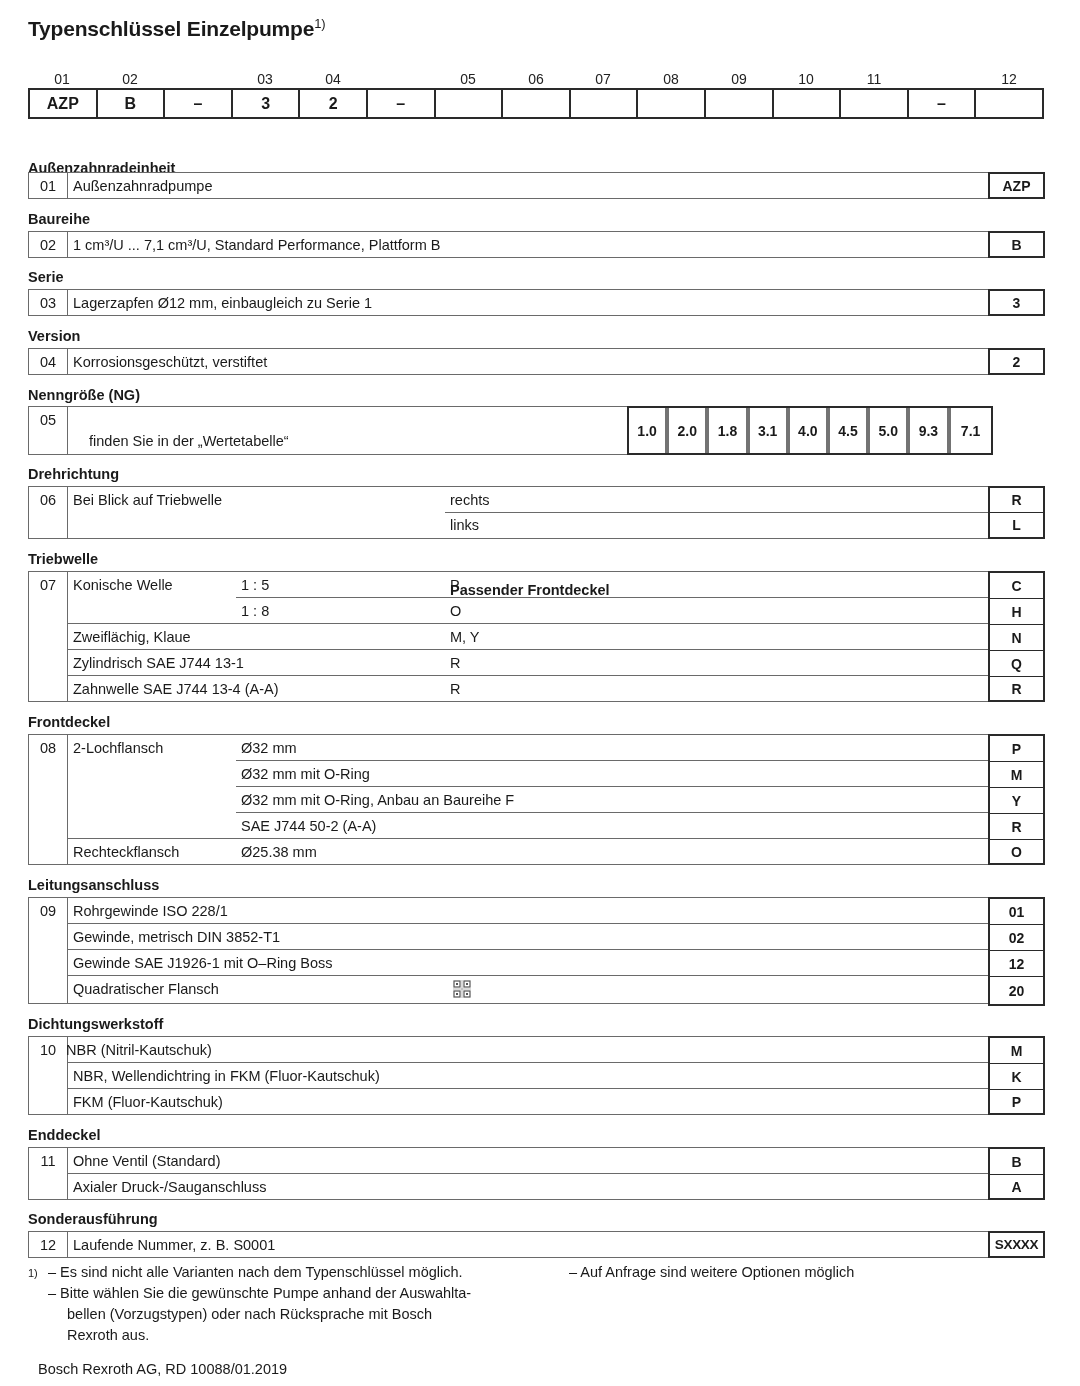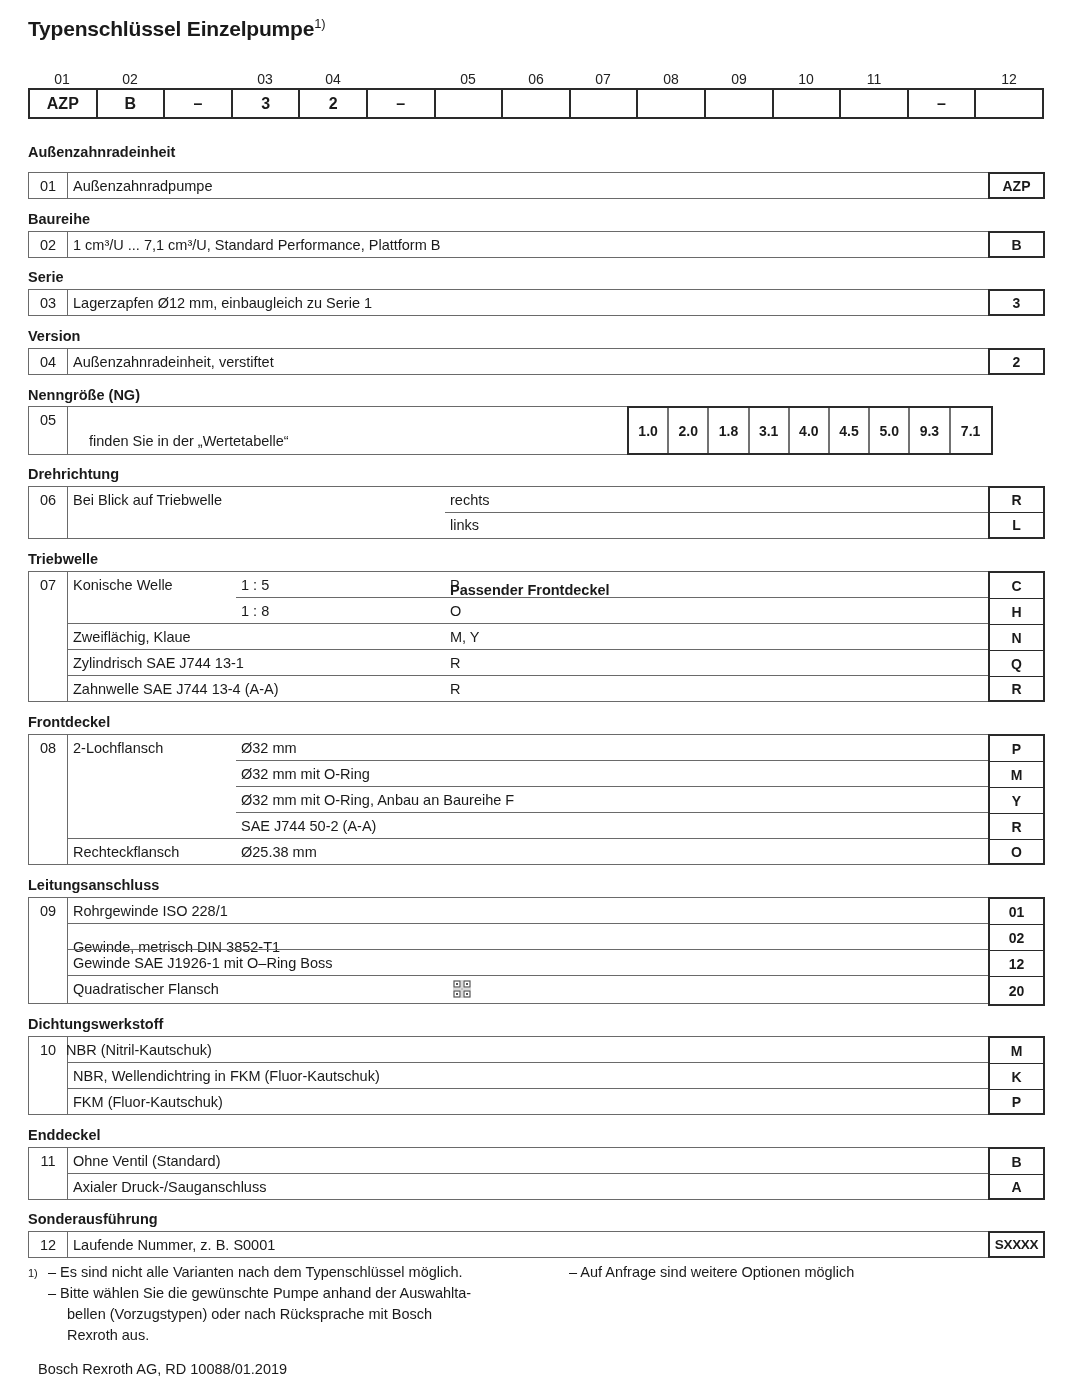--- a/index.html
+++ b/index.html
@@ -21,21 +21,21 @@
   .row-box { position: absolute; left: 28px; width: 962px; border: 1.5px solid #6a6a6a; }
   .code-box { position: absolute; left: 988px; width: 57px; border: 2px solid #2a2a2a; }
   .code-box .c { display: flex; align-items: center; justify-content: center; font-weight: bold; font-size: 14px; border-bottom: 1.5px solid #2a2a2a; }
   .code-box .c:last-child { border-bottom: none; }
   .num { position: absolute; left: 0; width: 39px; text-align: center; font-size: 14.5px; border-right: 1.5px solid #6a6a6a; top: 0; bottom: 0; padding-top: 5px; }
   .txt { position: absolute; font-size: 14.5px; white-space: nowrap; }
   .hline { position: absolute; height: 0; border-top: 1.5px solid #6a6a6a; }
   .passender { position: absolute; left: 450px; top: 582px; font-size: 14.5px; font-weight: bold; }
 
   .ng-boxes { position: absolute; left: 627px; top: 406px; height: 49px; border: 2px solid #2a2a2a; display: flex; }
-  .ng-boxes .c { width: 40.2px; border-right: 2px solid #737373; display: flex; align-items: center; justify-content: center; font-weight: bold; font-size: 14px; }
+  .ng-boxes .c { width: 40.2px; border-right: 4px solid #737373; display: flex; align-items: center; justify-content: center; font-weight: bold; font-size: 14px; }
   .ng-boxes .c:last-child { border-right: none; }
 
   .qr-icon { position: absolute; left: 453px; top: 980px; width: 18px; height: 18px; }
 
   .footnote { position: absolute; font-size: 14.5px; line-height: 21px; }
   .fn-mark { position: absolute; left: 28px; top: 1267px; font-size: 11px; }
   .imprint { position: absolute; left: 28px; top: 1361px; font-size: 14.5px; margin-left: 10px; }
 </style>
 </head>
 <body>
@@ -68,21 +68,21 @@
   <div class="cell"></div>
   <div class="cell"></div>
   <div class="cell"></div>
   <div class="cell"></div>
   <div class="cell"></div>
   <div class="cell"></div>
   <div class="cell">–</div>
   <div class="cell"></div>
 </div>
 
-<div class="sec-title" style="top:144px">Außenzahnradeinheit</div>
+<div class="sec-title" style="top:160px">Außenzahnradeinheit</div>
 <div class="row-box" style="top:172px;height:27px">
   <div class="num">01</div>
   <div class="txt" style="left:44px;top:5px">Außenzahnradpumpe</div>
 </div>
 <div class="code-box" style="top:172px">
   <div class="c" style="height:23px">AZP</div>
 </div>
 
 <div class="sec-title" style="top:211px">Baureihe</div>
 <div class="row-box" style="top:231px;height:27px">
@@ -98,21 +98,21 @@
   <div class="num">03</div>
   <div class="txt" style="left:44px;top:5px">Lagerzapfen Ø12 mm, einbaugleich zu Serie 1</div>
 </div>
 <div class="code-box" style="top:289px">
   <div class="c" style="height:23px">3</div>
 </div>
 
 <div class="sec-title" style="top:328px">Version</div>
 <div class="row-box" style="top:348px;height:27px">
   <div class="num">04</div>
-  <div class="txt" style="left:44px;top:5px">Außenzahnradeinheit, verstiftet</div>
+  <div class="txt" style="left:44px;top:5px">Korrosionsgeschützt, verstiftet</div>
 </div>
 <div class="code-box" style="top:348px">
   <div class="c" style="height:23px">2</div>
 </div>
 
 <div class="sec-title" style="top:387px">Nenngröße (NG)</div>
 <div class="row-box" style="top:406px;height:49px;width:600px">
   <div class="num">05</div>
   <div class="txt" style="left:60px;top:26px">finden Sie in der „Wertetabelle“</div>
 </div>
@@ -190,21 +190,21 @@
   <div class="c" style="height:26px">Y</div>
   <div class="c" style="height:26px">R</div>
   <div class="c" style="height:23px">O</div>
 </div>
 
 <div class="sec-title" style="top:877px">Leitungsanschluss</div>
 <div class="row-box" style="top:897px;height:107px">
   <div class="num">09</div>
   <div class="txt" style="left:44px;top:5px">Rohrgewinde ISO 228/1</div>
   <div class="hline" style="left:39px;right:0;top:25px"></div>
-  <div class="txt" style="left:44px;top:41px">Gewinde, metrisch DIN 3852-T1</div>
+  <div class="txt" style="left:44px;top:31px">Gewinde, metrisch DIN 3852-T1</div>
   <div class="hline" style="left:39px;right:0;top:51px"></div>
   <div class="txt" style="left:44px;top:57px">Gewinde SAE J1926-1 mit O–Ring Boss</div>
   <div class="hline" style="left:39px;right:0;top:77px"></div>
   <div class="txt" style="left:44px;top:83px">Quadratischer Flansch</div>
 </div>
 <svg class="qr-icon" viewBox="0 0 18 18">
   <rect x="1" y="1" width="6" height="6" fill="none" stroke="#555" stroke-width="1.2"></rect>
   <rect x="11" y="1" width="6" height="6" fill="none" stroke="#555" stroke-width="1.2"></rect>
   <rect x="1" y="11" width="6" height="6" fill="none" stroke="#555" stroke-width="1.2"></rect>
   <rect x="11" y="11" width="6" height="6" fill="none" stroke="#555" stroke-width="1.2"></rect>

